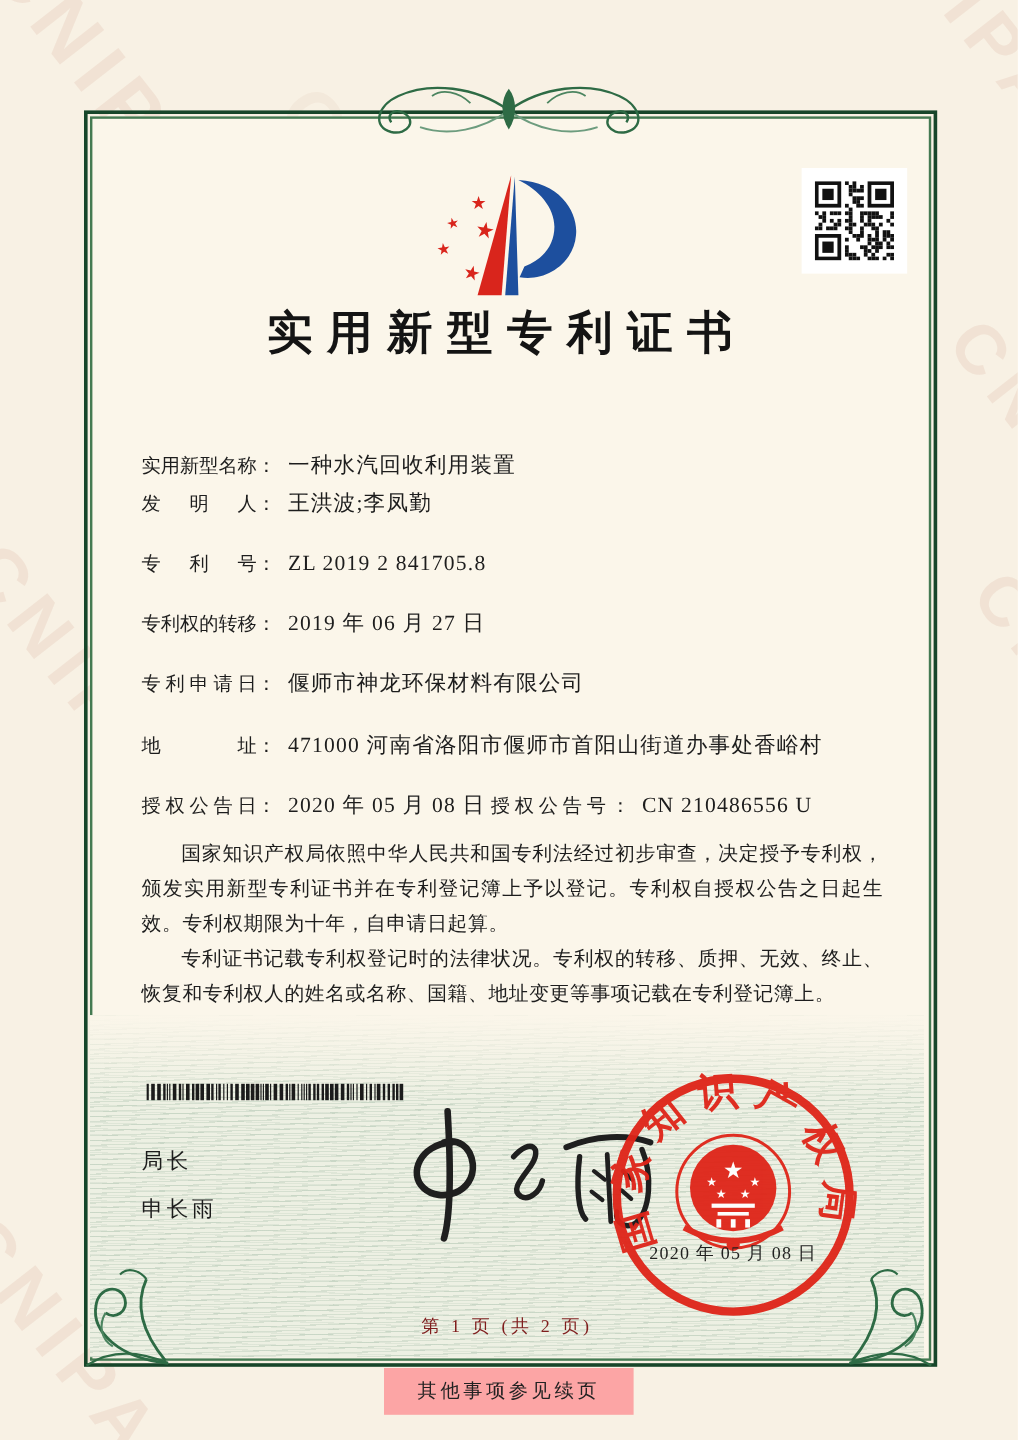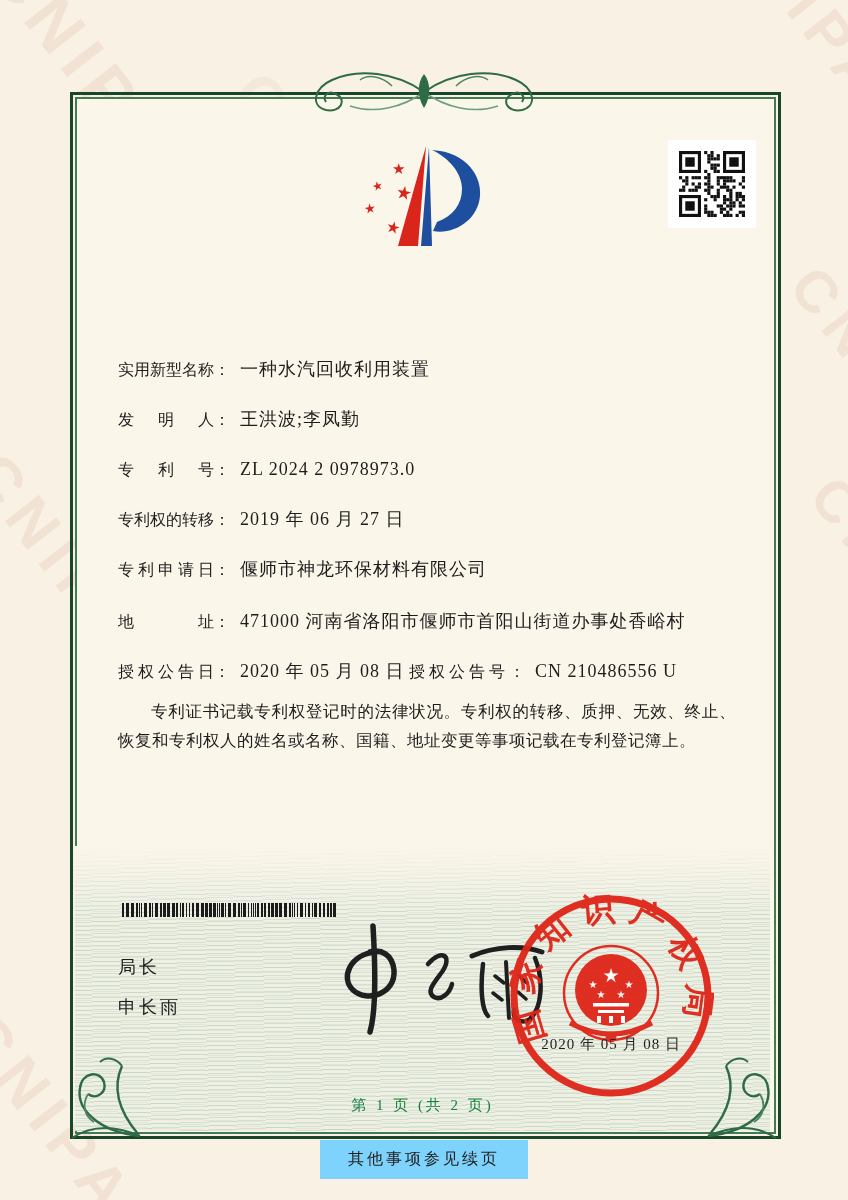--- a/index.html
+++ b/index.html
@@ -51,23 +51,23 @@
 
   .signer{position:absolute;left:118px;color:#1c1c1c;font-size:18px;letter-spacing:3px;
           font-family:"Liberation Sans","DejaVu Sans",sans-serif;}
   .signer.t1{top:955px;}
   .signer.t2{top:995px;}
   .signature{position:absolute;left:320px;top:920px;}
 
   .seal{position:absolute;left:508px;top:893px;width:206px;height:210px;opacity:.95;}
 
   .page-no{position:absolute;left:70px;top:1096px;width:705px;text-align:center;font-size:15px;
-           letter-spacing:3px;color:#15803d;}
-
-  .cont-box{position:absolute;left:50%;top:1140px;transform:translateX(-50%);background:#7dd3fc;
+           letter-spacing:3px;color:#7f1d1d;}
+
+  .cont-box{position:absolute;left:50%;top:1140px;transform:translateX(-50%);background:#fca5a5;
             padding:9px 28px;font-size:16px;letter-spacing:3px;color:#222;z-index:5;}
 
   .ornament-top{position:absolute;left:274px;top:64px;z-index:6;}
   .corner-orn{position:absolute;z-index:6;}
   .corner-orn.bl{left:52px;top:1048px;}
   .corner-orn.br{left:704px;top:1048px;transform:scaleX(-1);}
 </style>
 </head>
 <body>
 
@@ -263,49 +263,51 @@
             <rect x="42" y="0" width="21" height="21"></rect>
             <rect x="45" y="3" width="15" height="15" fill="#fff"></rect>
             <rect x="48" y="6" width="9" height="9"></rect>
             <rect x="0" y="42" width="21" height="21"></rect>
             <rect x="3" y="45" width="15" height="15" fill="#fff"></rect>
             <rect x="6" y="48" width="9" height="9"></rect>
           </g>
         </svg>
     </div>
 
+    <div class="title">实用新型专利证书</div>
 
     <div class="fields">
-      <div class="frow" style="top:357px;">
+      <div class="frow" style="top:375px;">
         <span class="f-label">实用新型名称</span><span class="f-colon">：</span><span class="f-value">一种水汽回收利用装置</span>
       </div>
       <div class="frow" style="top:407px;">
         <span class="f-label">发明人</span><span class="f-colon">：</span><span class="f-value">王洪波;李凤勤</span>
       </div>
       <div class="frow" style="top:459px;">
-        <span class="f-label">专利号</span><span class="f-colon">：</span><span class="f-value">ZL 2024 2 0978973.0</span>
+        <span class="f-label">专利号</span><span class="f-colon">：</span><span class="f-value">ZL 2019 2 841705.8</span>
       </div>
       <div class="frow" style="top:507px;">
         <span class="f-label">专利权的转移</span><span class="f-colon">：</span><span class="f-value">2019 年 06 月 27 日</span>
       </div>
       <div class="frow" style="top:557px;">
         <span class="f-label">专利申请日</span><span class="f-colon">：</span><span class="f-value">偃师市神龙环保材料有限公司</span>
       </div>
       <div class="frow" style="top:609px;">
         <span class="f-label">地址</span><span class="f-colon">：</span><span class="f-value">471000 河南省洛阳市偃师市首阳山街道办事处香峪村</span>
       </div>
       <div class="frow" style="top:659px;">
         <span class="f-label">授权公告日</span><span class="f-colon">：</span><span class="f-value">2020 年 05 月 08 日</span>
         <span class="f-extra">
           <span style="font-size:16px;letter-spacing:4px;">授权公告号</span><span class="f-colon">：</span><span class="f-value">CN 210486556 U</span>
         </span>
       </div>
     </div>
 
     <div class="body-text">
+      <p>国家知识产权局依照中华人民共和国专利法经过初步审查，决定授予专利权，颁发实用新型专利证书并在专利登记簿上予以登记。专利权自授权公告之日起生效。专利权期限为十年，自申请日起算。</p>
       <p>专利证书记载专利权登记时的法律状况。专利权的转移、质押、无效、终止、恢复和专利权人的姓名或名称、国籍、地址变更等事项记载在专利登记簿上。</p>
     </div>
 
     <div class="barcode"><i style="width:2px"></i><u style="width:2px"></u><i style="width:3px"></i><u style="width:2px"></u><i style="width:3px"></i><u style="width:2px"></u><i style="width:2px"></i><u style="width:1px"></u><i style="width:1px"></i><u style="width:1px"></u><i style="width:1px"></i><u style="width:2px"></u><i style="width:3px"></i><u style="width:2px"></u><i style="width:2px"></i><u style="width:1px"></u><i style="width:1px"></i><u style="width:2px"></u><i style="width:3px"></i><u style="width:2px"></u><i style="width:2px"></i><u style="width:1px"></u><i style="width:3px"></i><u style="width:1px"></u><i style="width:3px"></i><u style="width:2px"></u><i style="width:3px"></i><u style="width:1px"></u><i style="width:2px"></i><u style="width:2px"></u><i style="width:1px"></i><u style="width:1px"></u><i style="width:2px"></i><u style="width:2px"></u><i style="width:1px"></i><u style="width:2px"></u><i style="width:1px"></i><u style="width:2px"></u><i style="width:2px"></i><u style="width:2px"></u><i style="width:3px"></i><u style="width:2px"></u><i style="width:3px"></i><u style="width:1px"></u><i style="width:3px"></i><u style="width:1px"></u><i style="width:3px"></i><u style="width:1px"></u><i style="width:3px"></i><u style="width:1px"></u><i style="width:1px"></i><u style="width:1px"></u><i style="width:1px"></i><u style="width:1px"></u><i style="width:3px"></i><u style="width:1px"></u><i style="width:1px"></i><u style="width:2px"></u><i style="width:3px"></i><u style="width:2px"></u><i style="width:3px"></i><u style="width:2px"></u><i style="width:2px"></i><u style="width:1px"></u><i style="width:1px"></i><u style="width:1px"></u><i style="width:3px"></i><u style="width:2px"></u><i style="width:1px"></i><u style="width:2px"></u><i style="width:1px"></i><u style="width:1px"></u><i style="width:1px"></i><u style="width:1px"></u><i style="width:1px"></i><u style="width:1px"></u><i style="width:2px"></i><u style="width:2px"></u><i style="width:2px"></i><u style="width:1px"></u><i style="width:2px"></i><u style="width:2px"></u><i style="width:2px"></i><u style="width:1px"></u><i style="width:3px"></i><u style="width:1px"></u><i style="width:3px"></i><u style="width:1px"></u><i style="width:3px"></i><u style="width:2px"></u><i style="width:3px"></i><u style="width:2px"></u><i style="width:2px"></i><u style="width:1px"></u><i style="width:1px"></i><u style="width:1px"></u><i style="width:1px"></i><u style="width:2px"></u><i style="width:1px"></i><u style="width:2px"></u><i style="width:3px"></i><u style="width:2px"></u><i style="width:1px"></i><u style="width:2px"></u><i style="width:2px"></i><u style="width:2px"></u><i style="width:1px"></i><u style="width:1px"></u><i style="width:3px"></i><u style="width:2px"></u><i style="width:2px"></i><u style="width:2px"></u><i style="width:2px"></i><u style="width:2px"></u><i style="width:2px"></i><u style="width:1px"></u><i style="width:2px"></i><u style="width:1px"></u><i style="width:3px"></i><u style="width:1px"></u></div>
 
     <div class="signer t1">局长</div>
     <div class="signer t2">申长雨</div>
 
     <svg class="signature" width="250" height="120" viewBox="0 0 250 120">
       <g fill="none" stroke="#1f1f1f" stroke-width="5.5" stroke-linecap="round">

